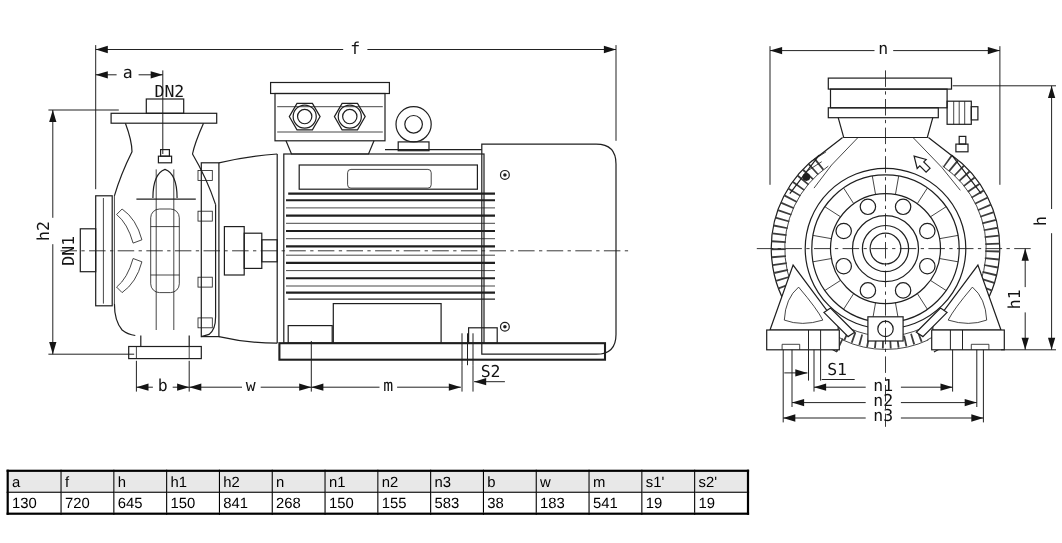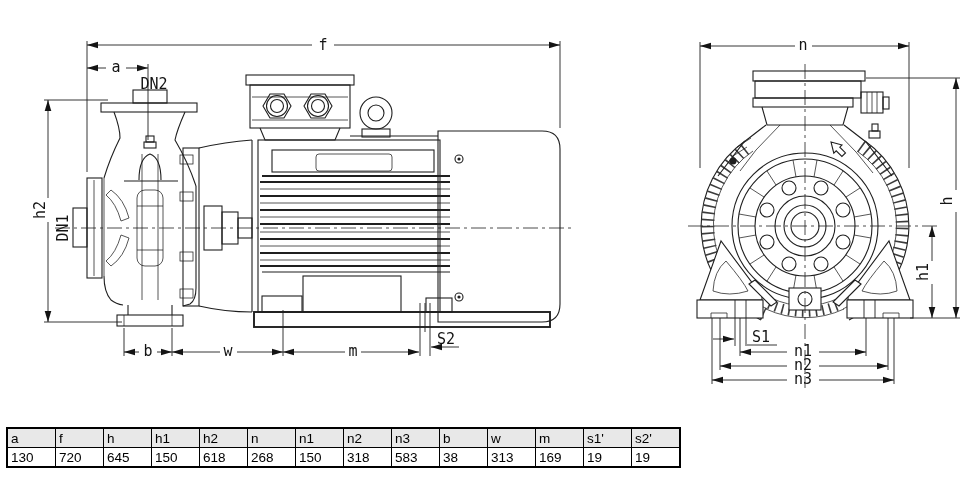--- a/index.html
+++ b/index.html
@@ -373,27 +373,27 @@
     <td>w</td>
     <td>m</td>
     <td>s1'</td>
     <td>s2'</td>
   </tr>
   <tr class="vl">
     <td>130</td>
     <td>720</td>
     <td>645</td>
     <td>150</td>
-    <td>618</td>
+    <td>841</td>
     <td>268</td>
     <td>150</td>
-    <td>318</td>
+    <td>155</td>
     <td>583</td>
     <td>38</td>
-    <td>313</td>
-    <td>169</td>
+    <td>183</td>
+    <td>541</td>
     <td>19</td>
     <td>19</td>
   </tr>
 </tbody>
     </table>
 
 </div>
 
 </body></html>

